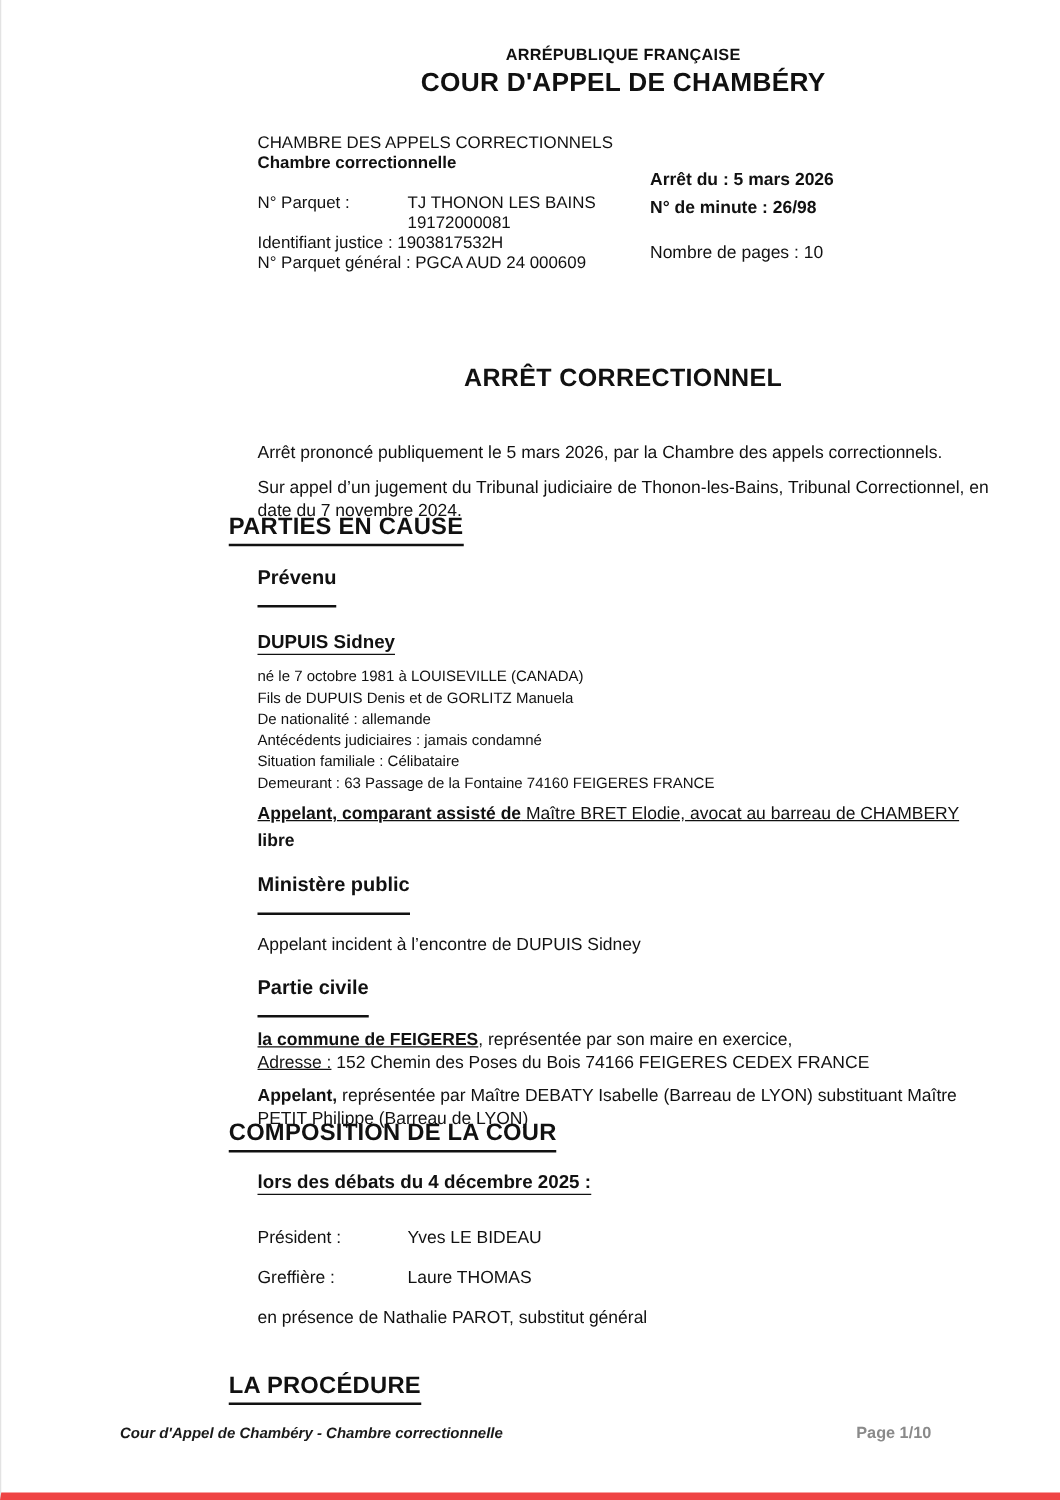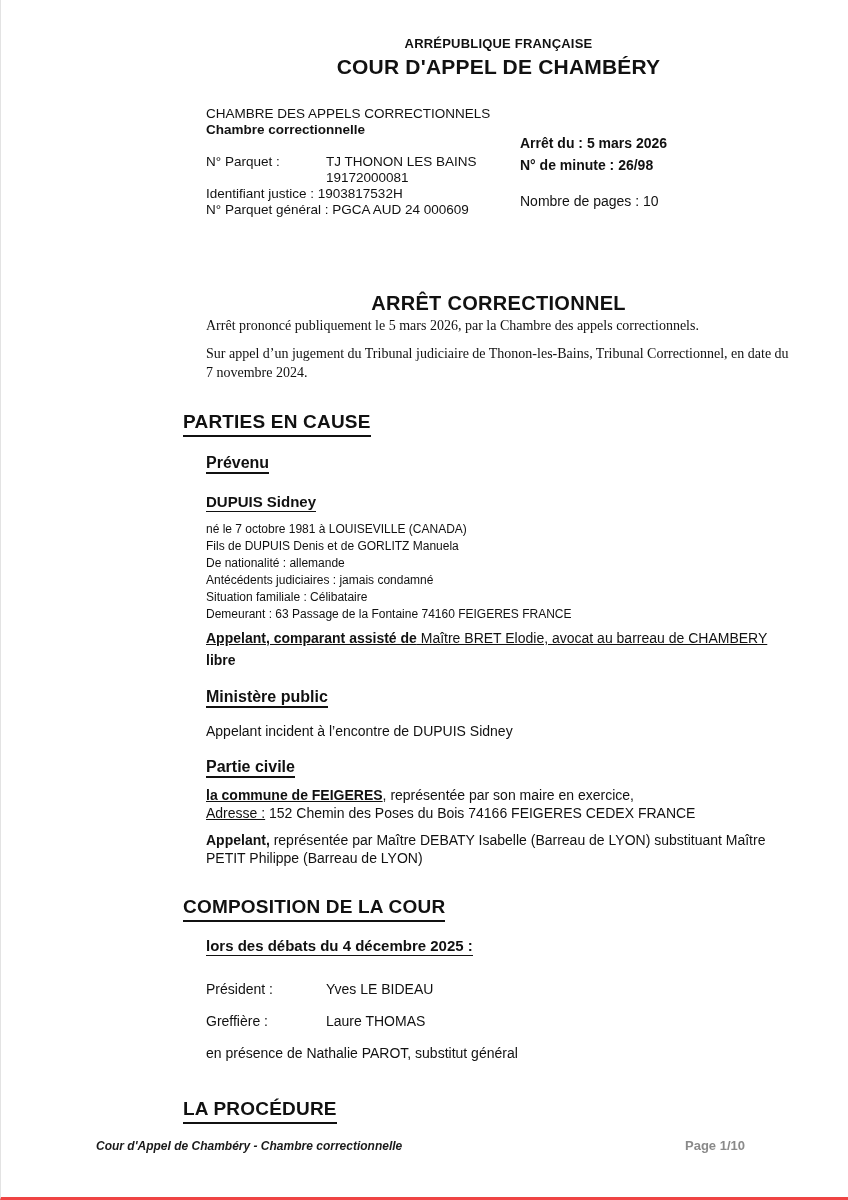--- a/index.html
+++ b/index.html
@@ -5,21 +5,21 @@
   html,body{margin:0;padding:0;background:#ffffff;}
   .page{
     position:relative;
     width:848px;height:1200px;
     background:#ffffff;
     font-family:"Liberation Sans","DejaVu Sans",sans-serif;
     color:#111111;
     overflow:hidden;
     box-sizing:border-box;
     border-left:1px solid #e3e3e3;
-    border-bottom:3px solid #ef4444;
+    border-bottom:6px solid #ef4444;
   }
   .abs{position:absolute;}
   
   .header{top:36px;left:205px;width:585px;text-align:center;}
   .republic{font-size:13px;font-weight:bold;letter-spacing:.2px;}
   .court-title{font-size:21px;font-weight:bold;margin-top:4px;letter-spacing:.2px;}
   
   .case-grid{top:106px;left:205px;width:600px;display:flex;}
   .case-left{width:314px;font-size:13.5px;line-height:16px;}
   .case-right{width:260px;font-size:14px;line-height:17px;}
@@ -28,30 +28,30 @@
   .parquet-row{display:flex;}
   .parquet-label{width:120px;flex:0 0 120px;}
   .case-right .ref{margin-top:4px;}
   .case-right .arret{margin-top:29px;}
   .case-right .minute{margin-top:5px;}
   .case-right .pages{margin-top:19px;}
   
   .title-block{top:292px;left:205px;width:585px;text-align:center;}
   .main-title{font-size:20px;font-weight:bold;letter-spacing:.3px;}
   
-  .intro{top:316px;left:205px;width:585px;font-size:14px;line-height:19px;font-family:Liberation Serif, serif;}
+  .intro{top:352px;left:205px;width:585px;font-size:14px;line-height:19px;}
   .intro p{margin:0 0 9px 0;}
   
   .section{left:182px;width:608px;}
   .sec-parties{top:411px;}
   .sec-composition{top:896px;}
   .sec-procedure{top:1098px;}
   .h1{display:inline-block;font-size:19px;font-weight:bold;border-bottom:2px solid #111;padding-bottom:2px;letter-spacing:.2px;}
   .indent{padding-left:23px;}
-  .h2{display:inline-block;font-size:16px;font-weight:bold;border-bottom:2px solid #111;padding-bottom:0;}
+  .h2{display:inline-block;font-size:16px;font-weight:bold;border-bottom:2px solid #111;padding-bottom:12px;}
   .h3{display:inline-block;font-size:15px;font-weight:bold;border-bottom:1.5px solid #111;padding-bottom:1px;}
   .mt-h2{margin-top:17px;}
   .mt-h3{margin-top:19px;}
   .details{margin-top:9px;font-size:12px;line-height:17px;}
   .para{font-size:14px;line-height:18px;}
   .appelant-line{margin-top:6px;text-decoration:underline;}
   .status-line{margin-top:5px;font-weight:bold;font-size:14px;}
   .min-text{margin-top:15px;font-size:14px;}
   .pc-name{margin-top:8px;}
   .u{text-decoration:underline;}

